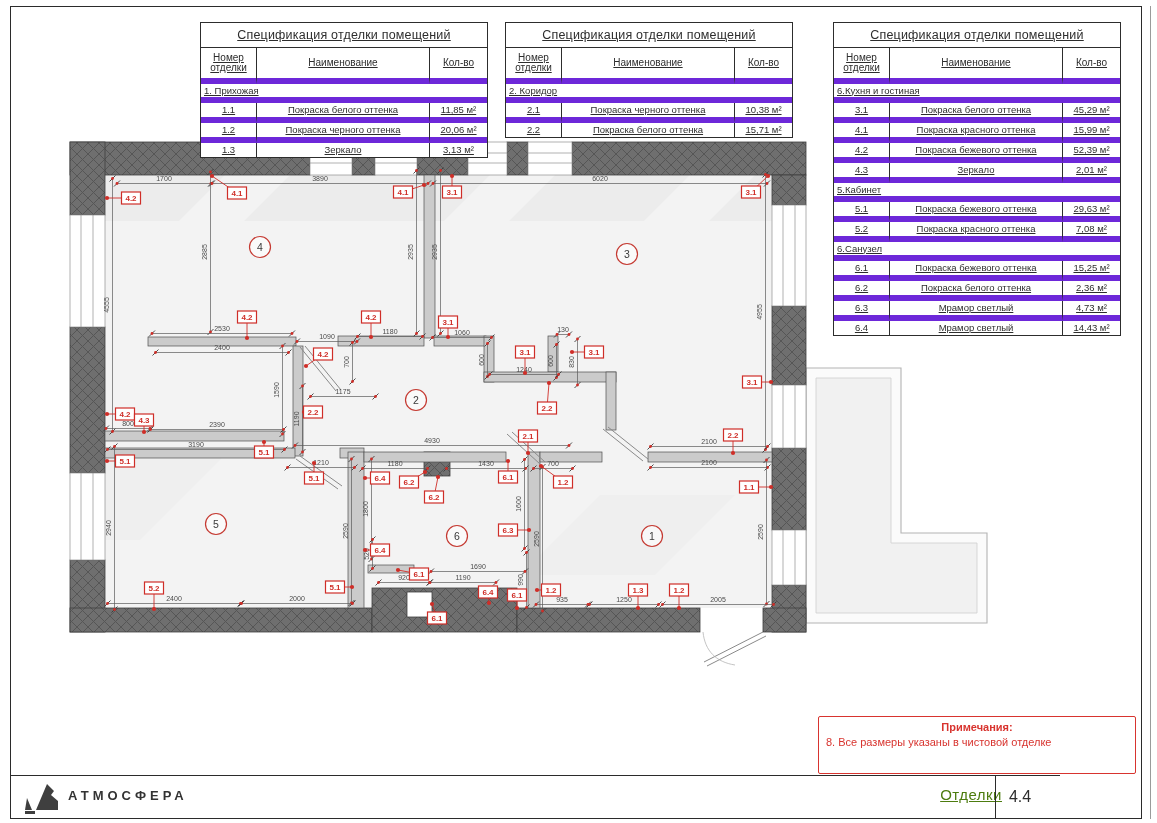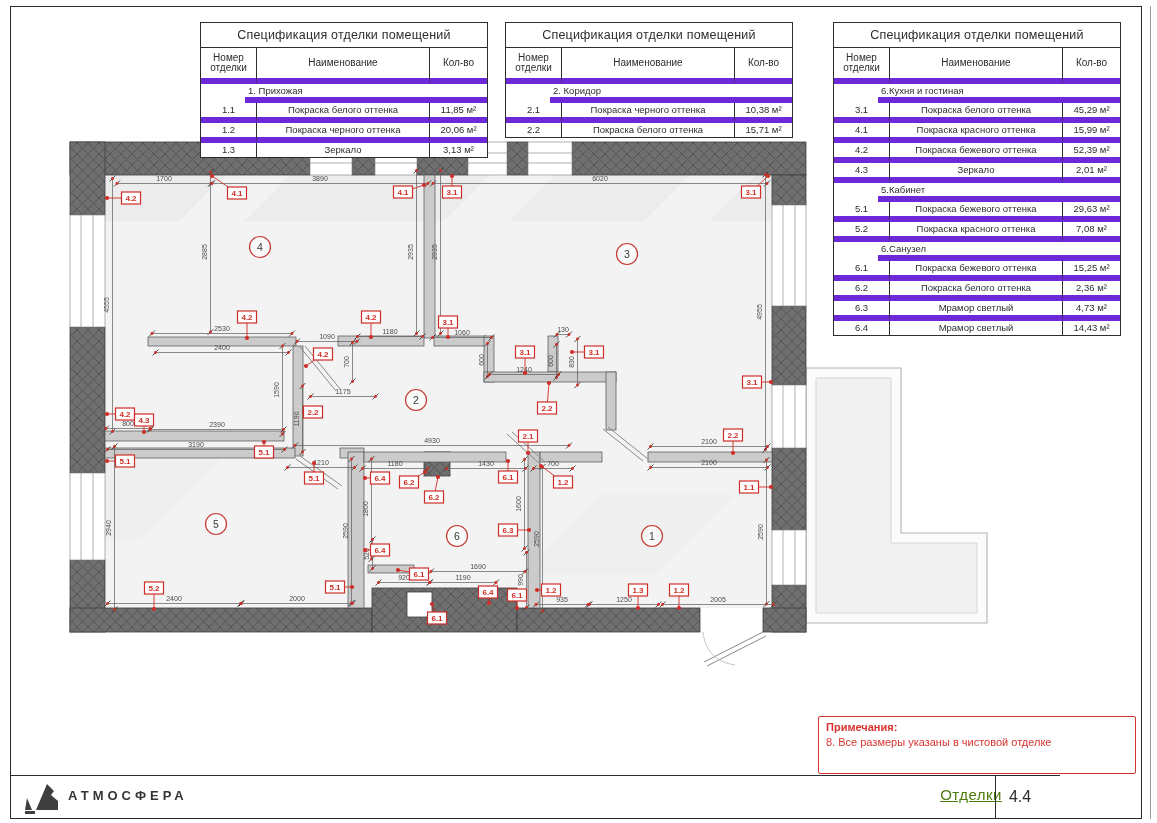--- a/index.html
+++ b/index.html
@@ -13,35 +13,35 @@
   .dimline{stroke:#5a5a5a;stroke-width:0.7;}
   .dimtick{stroke:#3a3a3a;stroke-width:0.9;}
   .dimdot{fill:#cf2e28;}
   .dimtext{font-size:7px;fill:#4a4a4a;font-family:"Liberation Sans",sans-serif;}
   .mline{stroke:#cf2e28;stroke-width:0.9;}
   .mbox{fill:#ffffff;stroke:#cf2e28;stroke-width:1.2;}
   .markertext{font-size:8px;fill:#cf2e28;font-weight:bold;font-family:"Liberation Sans",sans-serif;}
   .roomc{fill:rgba(255,255,255,0.55);stroke:#c53a32;stroke-width:1.2;}
   .roomt{font-size:10.5px;fill:#3a3a3a;font-family:"Liberation Sans",sans-serif;}
   
-  .spec{position:absolute;width:286px;border:1.4px solid #2d2d2d;background:#fff;}
+  .spec{position:absolute;width:286px;border:1.4px solid #2d2d2d;background:#fff;text-decoration:underline;}
   .t-title{height:24px;line-height:24px;text-align:center;font-size:12.5px;letter-spacing:.2px;
            border-bottom:1.2px solid #2d2d2d;}
   .t-grid{display:grid;grid-template-columns:56px 1fr 57px;}
   .t-cell{display:flex;align-items:center;justify-content:center;text-align:center;
           font-size:9.5px;border-bottom:6px solid #6d28d9;min-height:14px;line-height:1.05;}
   .t-cell.br{border-right:1px solid #2d2d2d;}
   .t-head{min-height:30px;font-size:10px;}
-  .t-section{grid-column:1/-1;justify-content:flex-start;padding-left:3px;min-height:13px;font-size:9.5px;margin-left:44px;}
+  .t-section{grid-column:1/-1;justify-content:flex-start;padding-left:3px;min-height:13px;font-size:9.5px;}
   .t-data{min-height:14px;}
   .t-grid .t-cell:nth-last-child(-n+3){border-bottom:none;}
   
   .notes{position:absolute;left:818px;top:716px;width:302px;height:50px;border:1.5px solid #d8342f;
          color:#d8342f;font-size:11px;line-height:14.5px;padding:3px 7px;background:#fff;border-radius:2px;}
-  .notes .nt{font-weight:bold;}
+  .notes .nt{font-weight:bold;text-align:center;}
   
   .footer{position:absolute;left:10px;top:775px;width:1050px;height:42px;border-top:1.5px solid #2b2b2b;}
   .brand{position:absolute;left:58px;top:12px;font-size:13px;letter-spacing:4px;color:#333;font-weight:bold;}
   .logo{position:absolute;left:14px;top:4px;}
   .doc-title{position:absolute;right:58px;top:10px;font-size:15px;color:#4d7c0f;
              text-decoration:underline;letter-spacing:.5px;}
   .sheet-cell{position:absolute;right:16px;top:0;width:48px;height:100%;border-left:1.4px solid #2b2b2b;
               display:flex;align-items:center;justify-content:center;font-size:16px;}
 </style>
 </head>

